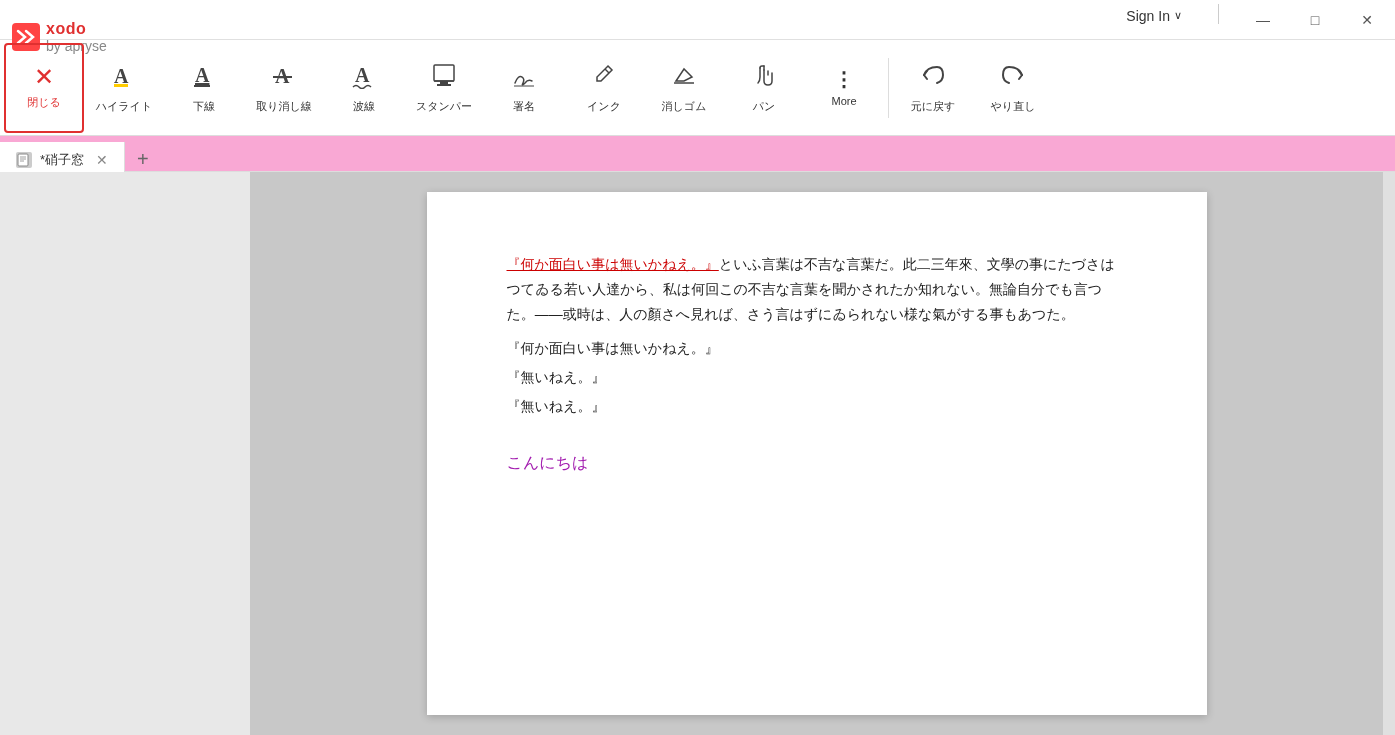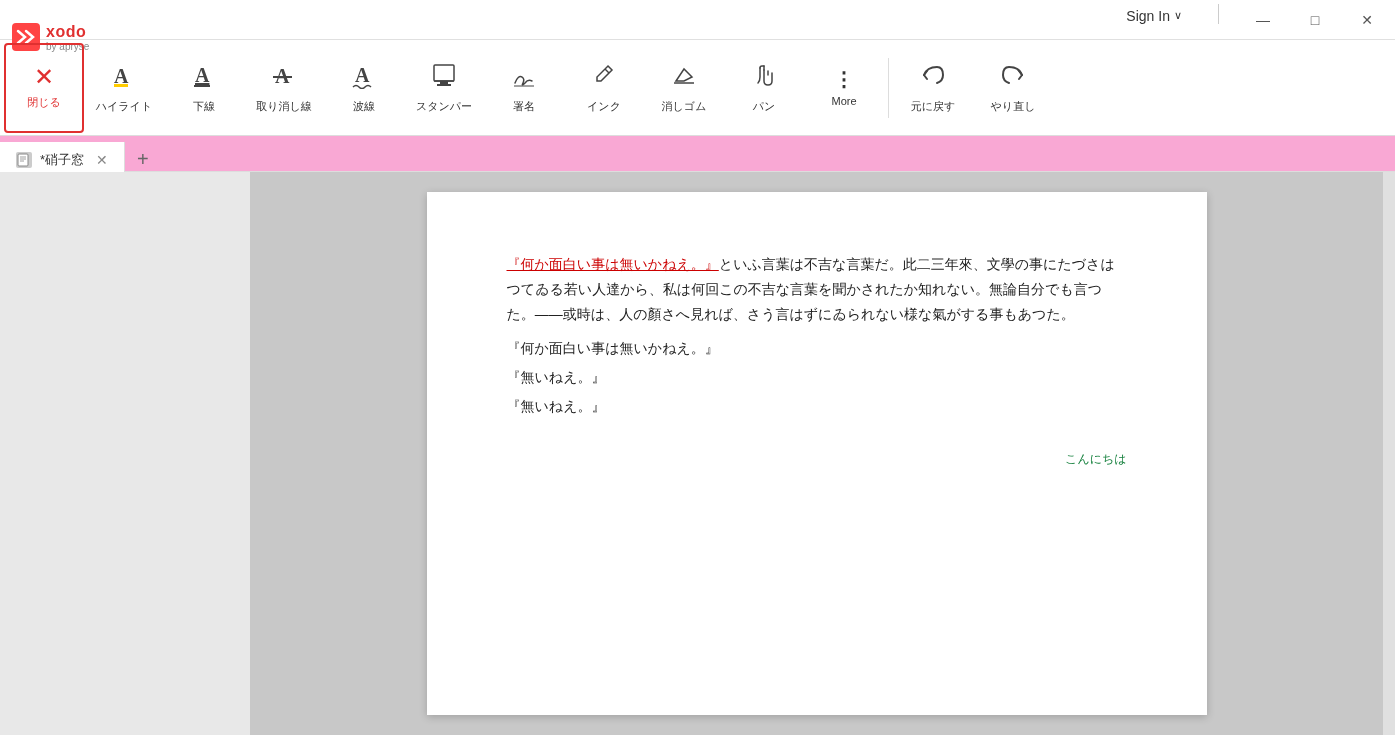--- a/index.html
+++ b/index.html
@@ -12,21 +12,21 @@
       justify-content: space-between;
       background: #ffffff;
       height: 40px;
       padding: 0 12px;
       border-bottom: 1px solid #e0e0e0;
     }
     .title-bar-left { display: flex; align-items: center; gap: 6px; margin-top: 35px; }
     .logo-icon { width: 28px; height: 28px; }
     .logo-text { display: flex; flex-direction: column; }
     .logo-text .xodo { font-size: 16px; font-weight: 700; color: #e03030; letter-spacing: 0.5px; }
-    .logo-text .by-apryse { font-size: 10px; color: #888; }
+    .logo-text .by-apryse { font-size: 14px; color: #888; }
     .title-bar-right { display: flex; align-items: flex-start; gap: 20px; }
     .sign-in-btn {
       display: flex; align-items: center; gap: 4px;
       font-size: 14px; color: #333; cursor: pointer; padding: 4px 8px;
     }
     .win-btn {
       width: 32px; height: 32px; display: flex; align-items: center; justify-content: center;
       font-size: 14px; cursor: pointer; color: #555; border-radius: 4px;
     }
 
@@ -111,24 +111,24 @@
       text-decoration-color: #cc0000;
       color: #cc0000;
     }
     .doc-text .attribution {
       text-align: right;
       margin-top: 40px;
       font-size: 13px;
       color: #444;
     }
     .doc-text .greeting {
-      text-align: right;
+      text-align: left;
       margin-top: 30px;
-      font-size: 12px;
-      color: #15803d;
+      font-size: 16px;
+      color: #a21caf;
       font-weight: 500;
     }
     .scrollbar-right {
       width: 12px;
       background: #e0e0e0;
     }
   </style>
 </head>
 <body>
 

